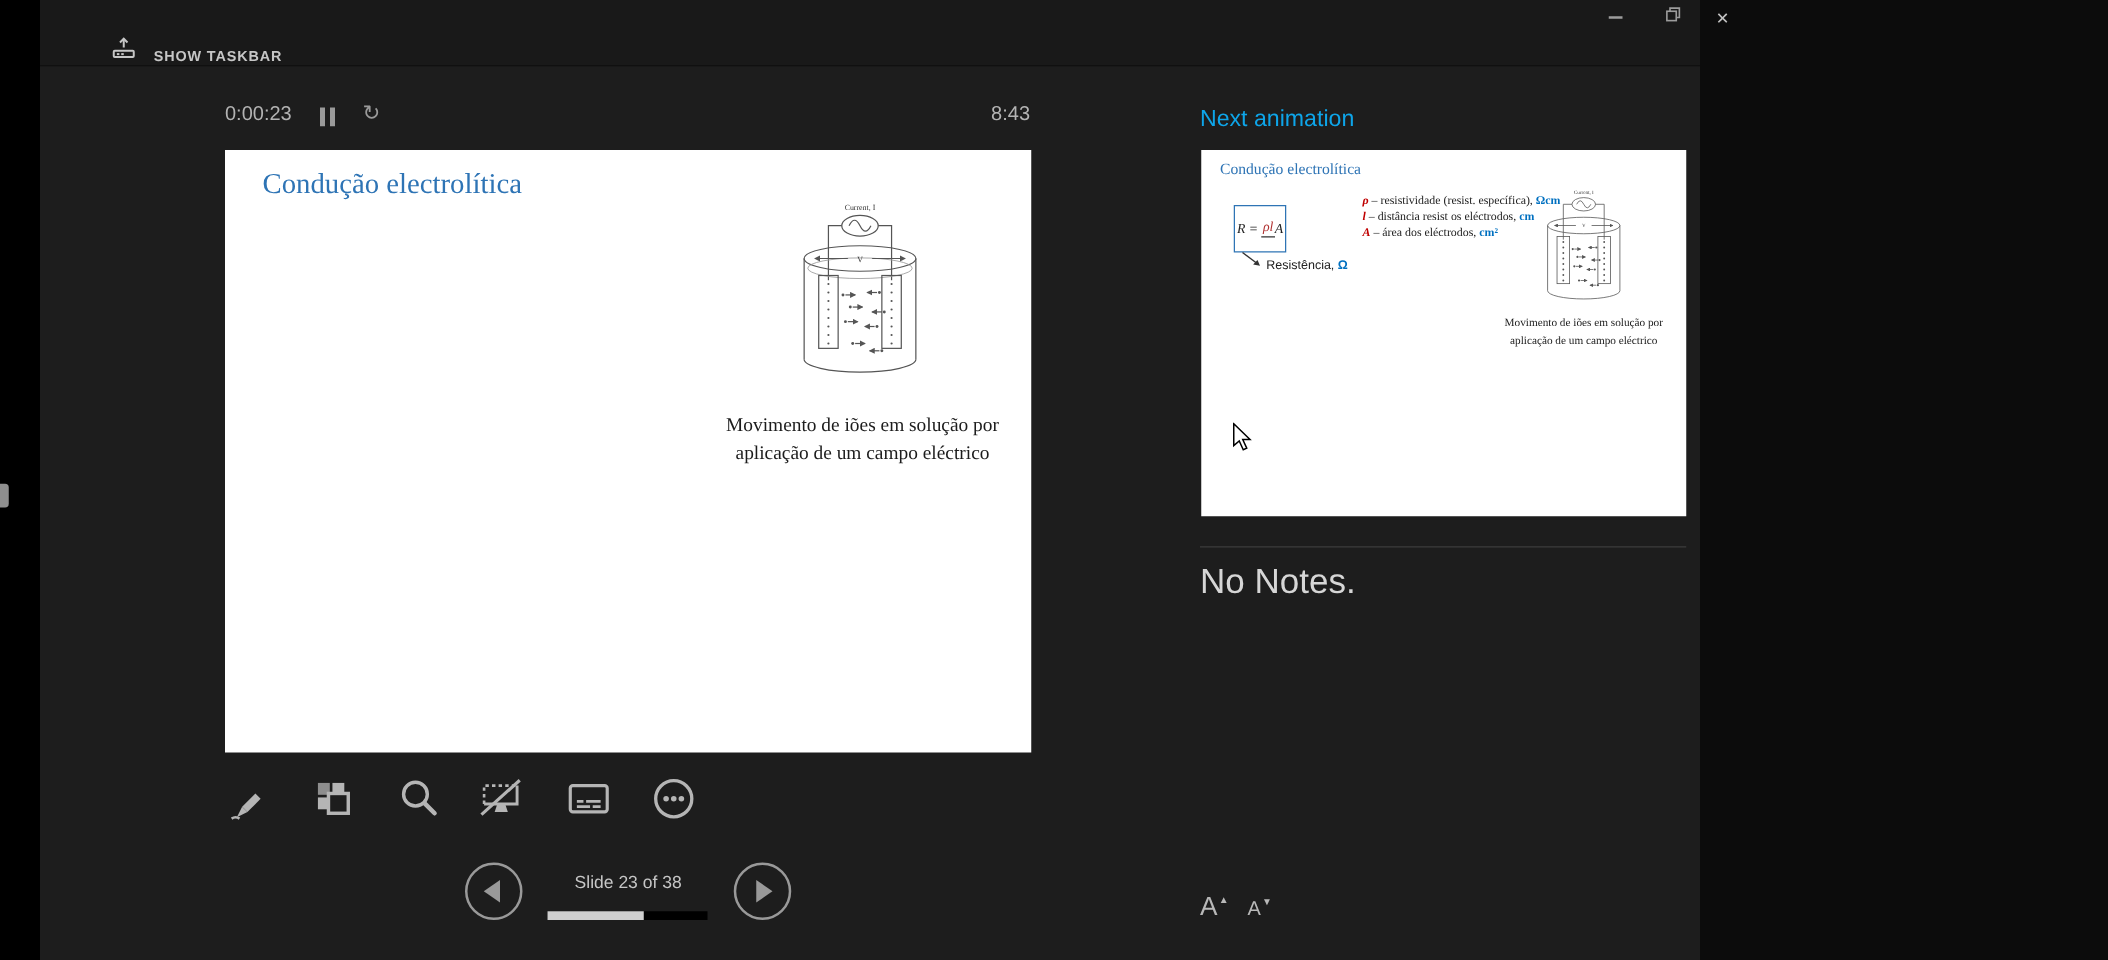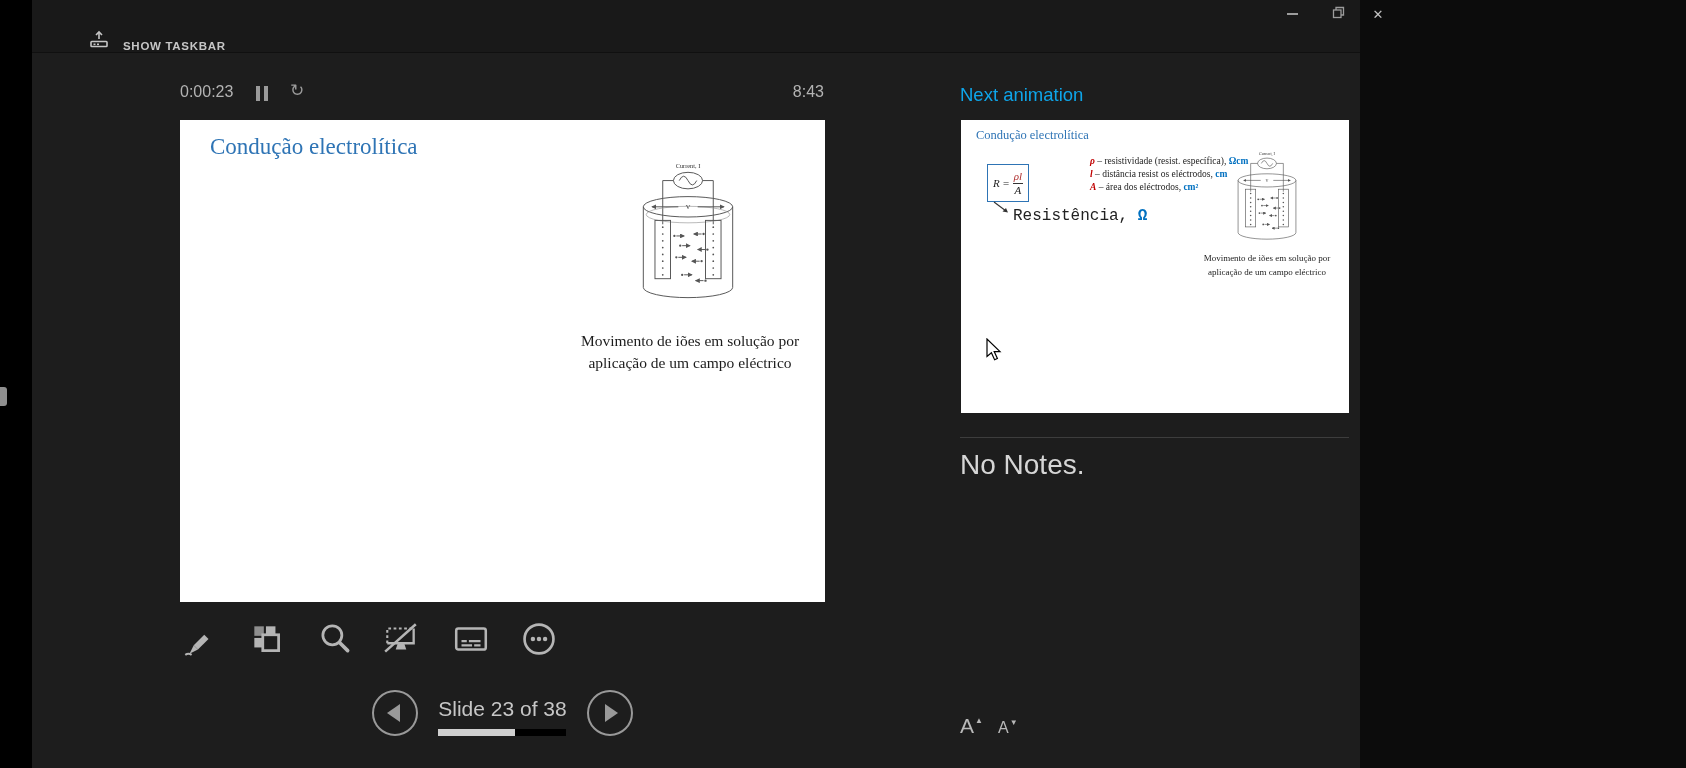--- a/index.html
+++ b/index.html
@@ -47,39 +47,39 @@
   [data-name="captions-button"]{left:416px;}
   [data-name="more-options-button"]{left:484px;}
 
   
   .nav-circle{position:absolute;top:690px;width:46px;height:46px;border:2px solid #999;border-radius:50%;
               display:flex;align-items:center;justify-content:center;box-sizing:border-box;}
   [data-name="previous-slide-button"]{left:340px;}
   [data-name="next-slide-button"]{left:555px;}
   .tri-left{width:0;height:0;border-top:9px solid transparent;border-bottom:9px solid transparent;border-right:13px solid #999;margin-right:3px;}
   .tri-right{width:0;height:0;border-top:9px solid transparent;border-bottom:9px solid transparent;border-left:13px solid #999;margin-left:3px;}
-  #slide-counter{position:absolute;left:398px;top:697px;width:145px;text-align:center;font-size:21px;font-weight:300;color:#c6c6c6;}
+  #slide-counter{position:absolute;left:398px;top:697px;width:145px;text-align:center;font-size:14px;font-weight:300;color:#c6c6c6;}
   #progress-track{position:absolute;left:406px;top:729px;width:128px;height:7px;background:#000;}
   #progress-fill{height:100%;background:#cfcfcf;width:60%;}
 
   
   #next-header{position:absolute;left:928px;top:84px;font-size:18.5px;font-weight:300;color:#0ea5e9;}
   #preview{position:absolute;left:929px;top:120px;width:388px;height:293px;background:#fff;}
   #p-title{position:absolute;left:15px;top:8px;font-family:"Liberation Serif",serif;font-size:12.5px;color:#2e74b5;}
   #formula-box{position:absolute;left:26px;top:44px;width:40px;height:36px;border:1.4px solid #2e74b5;
                display:flex;align-items:center;justify-content:center;gap:3px;
                font-family:"Liberation Serif",serif;font-style:italic;font-size:11px;color:#222;}
-  .frac{display:inline-flex;flex-direction:column;align-items:center;line-height:1;}
+  .frac{display:inline-flex;align-items:center;line-height:1;}
   .frac .num{color:#b03030;border-bottom:1px solid #333;padding:0 1px 1px;}
   .frac .den{padding-top:1px;}
   #annotations{position:absolute;left:81px;top:35px;font-family:"Liberation Serif",serif;font-size:9.5px;color:#222;line-height:13px;white-space:nowrap;margin-left:48px;}
   .ann-sym{color:#c00000;font-weight:700;font-style:italic;}
   .ann-unit{color:#0070c0;font-weight:600;}
   #resist-arrow{position:absolute;left:30px;top:81px;width:22px;height:15px;}
-  #resistance{position:absolute;left:52px;top:87px;font-family:Liberation Mono, monospace;font-size:16px;color:#222;}
+  #resistance{position:absolute;left:52px;top:87px;font-family:Liberation Sans, sans-serif;font-size:10px;color:#222;}
   #resistance .ann-unit{font-weight:700;}
   #preview-cell{left:262px;top:30px;width:88px;height:96px;}
   #p-caption{position:absolute;left:224px;top:132px;width:164px;text-align:center;
              font-family:"Liberation Serif",serif;font-size:9px;color:#1c1c1c;line-height:1.5;}
   #notes-divider{position:absolute;left:928px;top:437px;width:389px;height:1px;background:#3d3d3d;}
   #notes-text{position:absolute;left:928px;top:449px;font-size:28px;font-weight:300;color:#d6d6d6;}
   .font-btn{position:absolute;color:#b8b8b8;font-weight:400;}
   [data-name="font-increase-button"]{left:928px;top:714px;font-size:21px;}
   [data-name="font-decrease-button"]{left:966px;top:719px;font-size:16px;}
   .font-btn sup{font-size:8px;position:relative;top:-2px;left:1px;}

